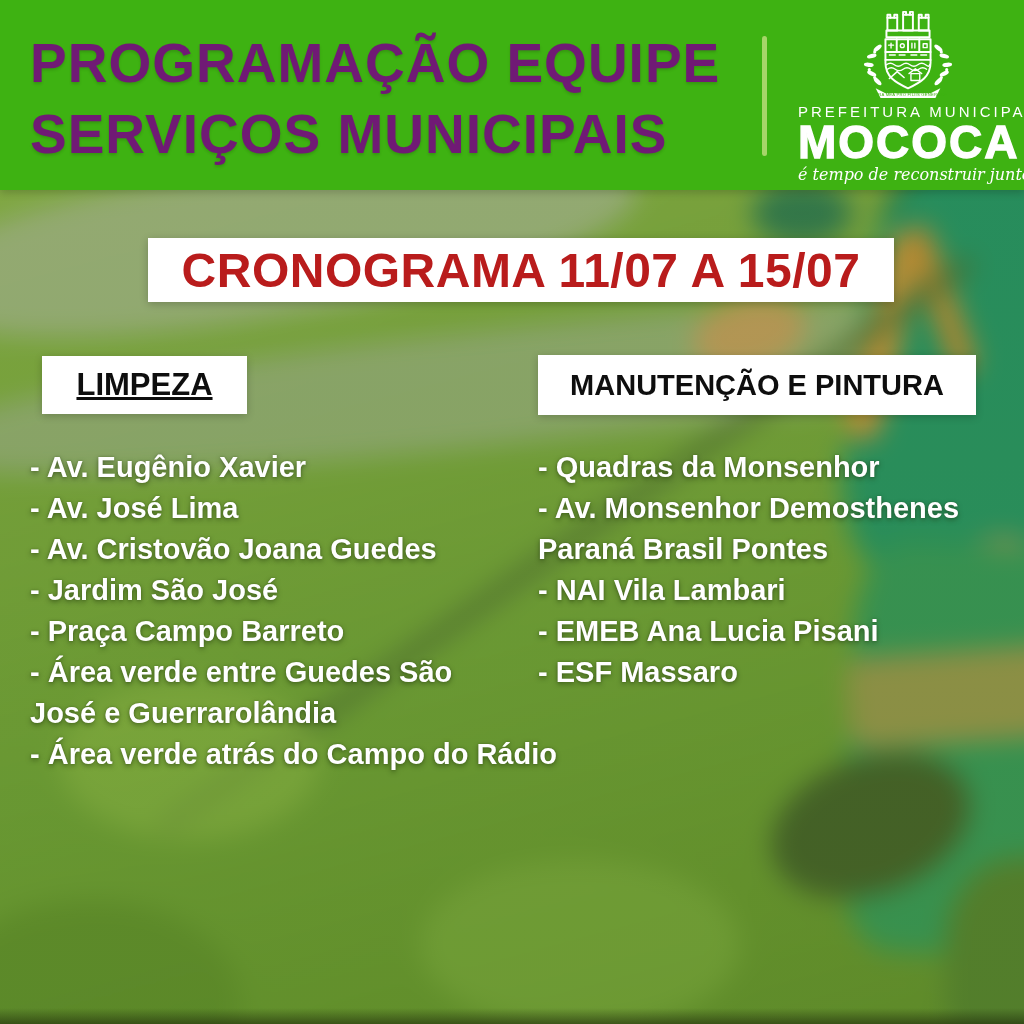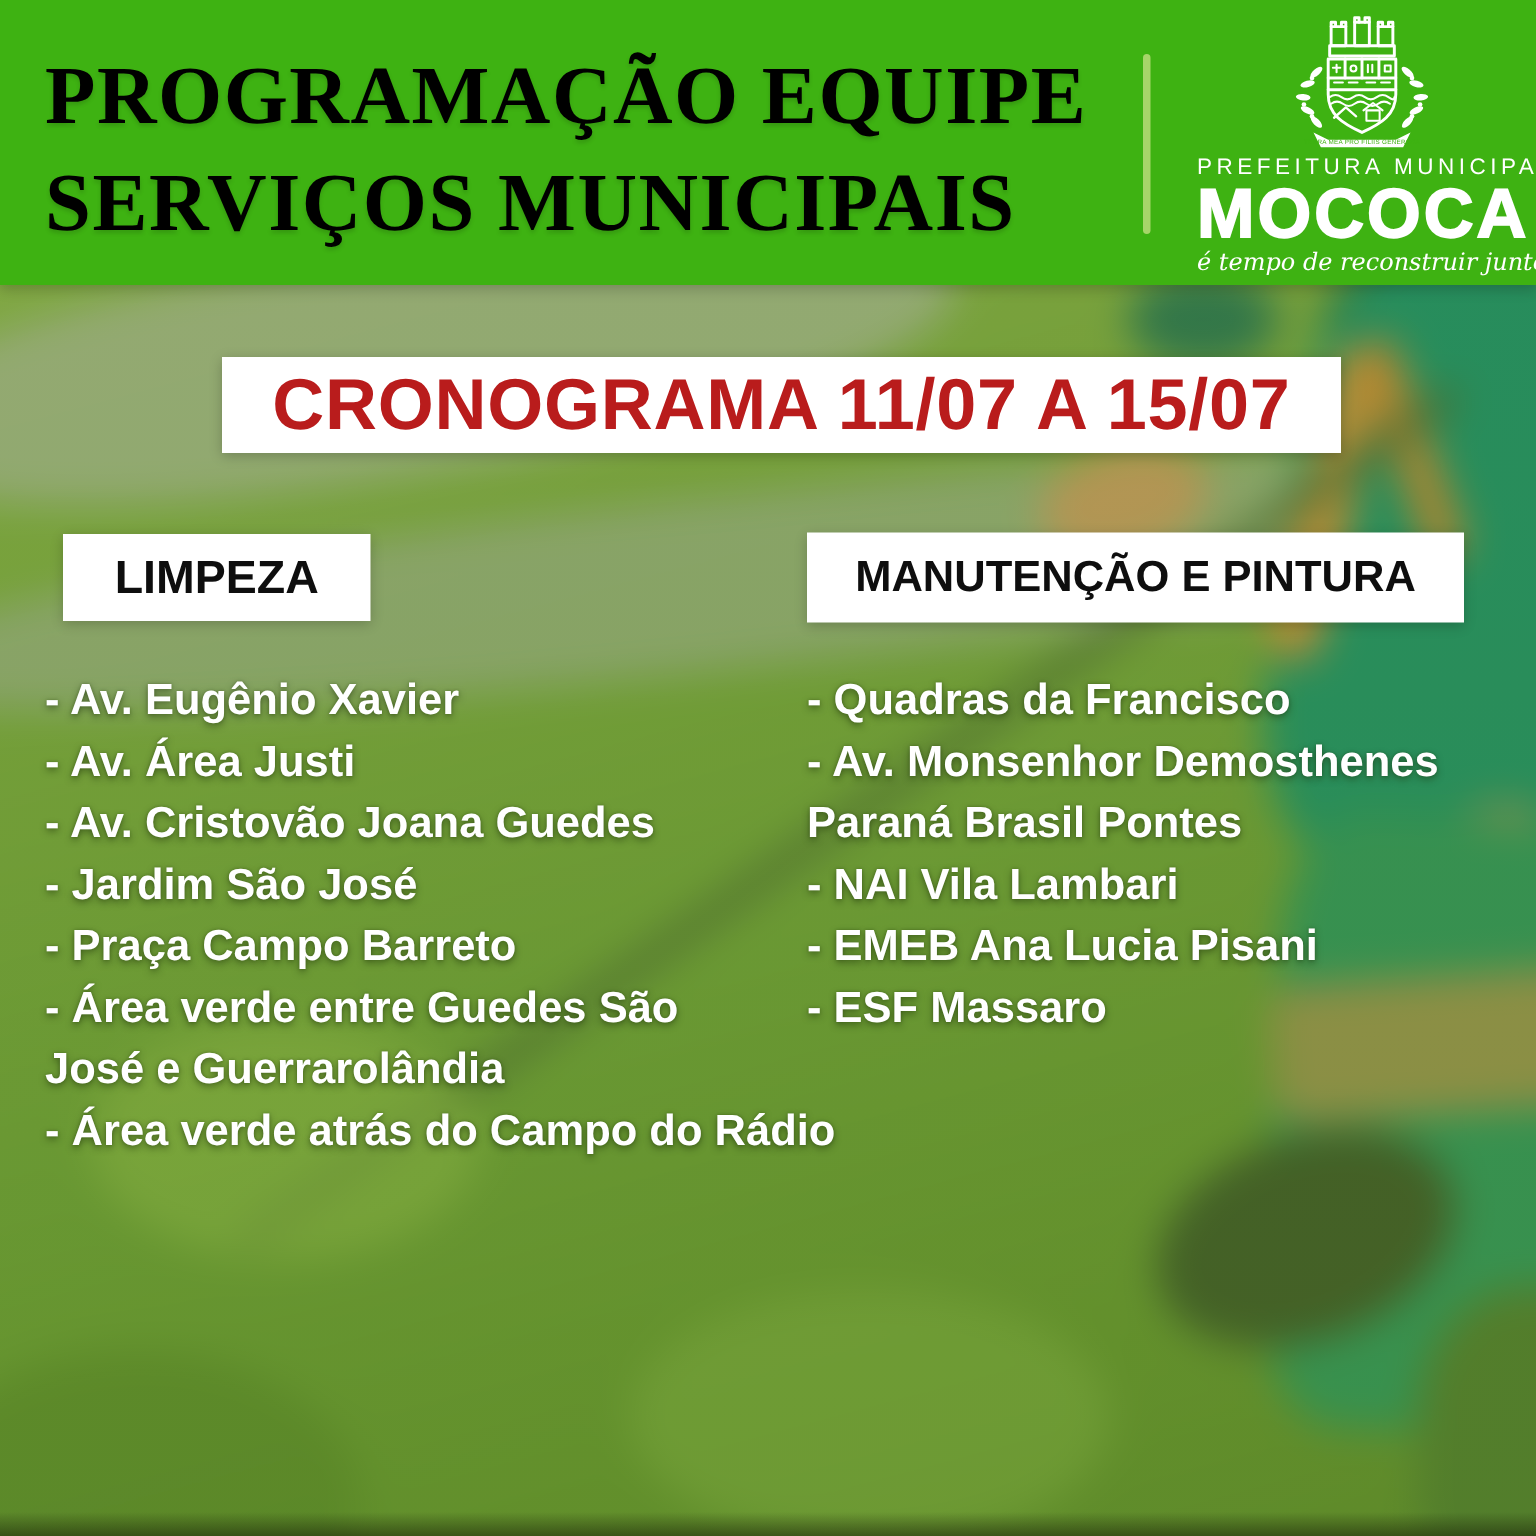--- a/index.html
+++ b/index.html
@@ -43,43 +43,43 @@
   .ph-light2 { left:420px; top:860px; width:320px; height:170px; background:#84a445; border-radius:50%; opacity:.55; }
   .ph-dark1 { left:-60px; top:900px; width:300px; height:200px; background:#5a7a2a; border-radius:50%; opacity:.7; }
   .tint { position:absolute; inset:0; z-index:1;
     background:linear-gradient(rgba(96,168,48,.16),rgba(90,160,44,.28)); }
   .bottom-edge { position:absolute; left:0; right:0; bottom:0; height:16px; z-index:2;
     background:linear-gradient(rgba(25,35,8,0),rgba(25,35,8,.55)); }
 
   
   .header { position:absolute; left:0; top:0; width:1024px; height:190px; z-index:3;
     box-shadow:0 3px 8px rgba(0,0,0,.18); }
-  .title { position:absolute; left:30px; top:28px; color:#000000; font-weight:bold;
+  .title { position:absolute; left:30px; top:28px; color:#701a75; font-weight:bold;
     font-size:55px; line-height:71px; letter-spacing:1px;
-    text-shadow:0 2px 3px rgba(0,0,0,.15); white-space:nowrap;font-family:Liberation Serif, serif; }
+    text-shadow:0 2px 3px rgba(0,0,0,.15); white-space:nowrap; }
   .divider { position:absolute; left:762px; top:36px; width:5px; height:120px;
     border-radius:3px; background:#a6d569; }
   .brand { position:absolute; left:798px; top:5px; width:220px; text-align:center; color:#fff; }
   .brand svg { display:block; margin:0 auto; }
   .brand-label { font-size:15px; letter-spacing:3px; line-height:16px; margin-top:1px; white-space:nowrap; }
   .brand-name { font-size:46px; font-weight:bold; letter-spacing:2px; line-height:45px;
     -webkit-text-stroke:1.3px #fff; white-space:nowrap; }
   .brand-tagline { font-family:"DejaVu Serif","Liberation Serif",serif; font-style:italic;
     font-size:16px; line-height:18px; margin-top:1px; white-space:nowrap; }
 
   
   .banner { position:absolute; left:148px; top:238px; width:746px; height:64px; background:#fff;
     display:flex; align-items:center; justify-content:center; z-index:2;
     box-shadow:0 2px 8px rgba(0,0,0,.22); }
   .banner span { font-size:48px; font-weight:bold; color:#b91c1c; letter-spacing:.5px; white-space:nowrap; }
   .col-label { position:absolute; background:#fff; display:flex; align-items:center; justify-content:center;
     z-index:2; box-shadow:0 2px 8px rgba(0,0,0,.2); }
   .col-label span { font-weight:bold; color:#0e0e0e; white-space:nowrap; }
   #label-limpeza { left:42px; top:356px; width:205px; height:58px; }
-  #label-limpeza span { font-size:31px; }
+  #label-limpeza span { font-size:31px;text-decoration:underline; }
   #label-manutencao { left:538px; top:355px; width:438px; height:60px; }
   #label-manutencao span { font-size:29px; }
 
   
   .list { position:absolute; z-index:2; color:#fff; font-weight:bold;
     font-size:29px; line-height:41px;
     text-shadow:0 2px 5px rgba(25,45,8,.5),0 0 2px rgba(25,45,8,.3); }
   .list .line { white-space:nowrap; }
   #list-limpeza { left:30px; top:447px; width:640px; }
   #list-manutencao { left:538px; top:447px; width:486px; }
@@ -184,30 +184,30 @@
 
   <div class="col-label" id="label-limpeza">
     <span>LIMPEZA</span>
   </div>
   <div class="col-label" id="label-manutencao">
     <span>MANUTENÇÃO E PINTURA</span>
   </div>
 
   <div class="list" id="list-limpeza">
       <div class="line">- Av. Eugênio Xavier</div>
-      <div class="line">- Av. Área Justi</div>
+      <div class="line">- Av. José Lima</div>
       <div class="line">- Av. Cristovão Joana Guedes</div>
       <div class="line">- Jardim São José</div>
       <div class="line">- Praça Campo Barreto</div>
       <div class="line">- Área verde entre Guedes São</div>
       <div class="line">José e Guerrarolândia</div>
       <div class="line">- Área verde atrás do Campo do Rádio</div>
     </div>
   <div class="list" id="list-manutencao">
-      <div class="line">- Quadras da Francisco</div>
+      <div class="line">- Quadras da Monsenhor</div>
       <div class="line">- Av. Monsenhor Demosthenes</div>
       <div class="line">Paraná Brasil Pontes</div>
       <div class="line">- NAI Vila Lambari</div>
       <div class="line">- EMEB Ana Lucia Pisani</div>
       <div class="line">- ESF Massaro</div>
     </div>
 
 </div>
 
 </body></html>

